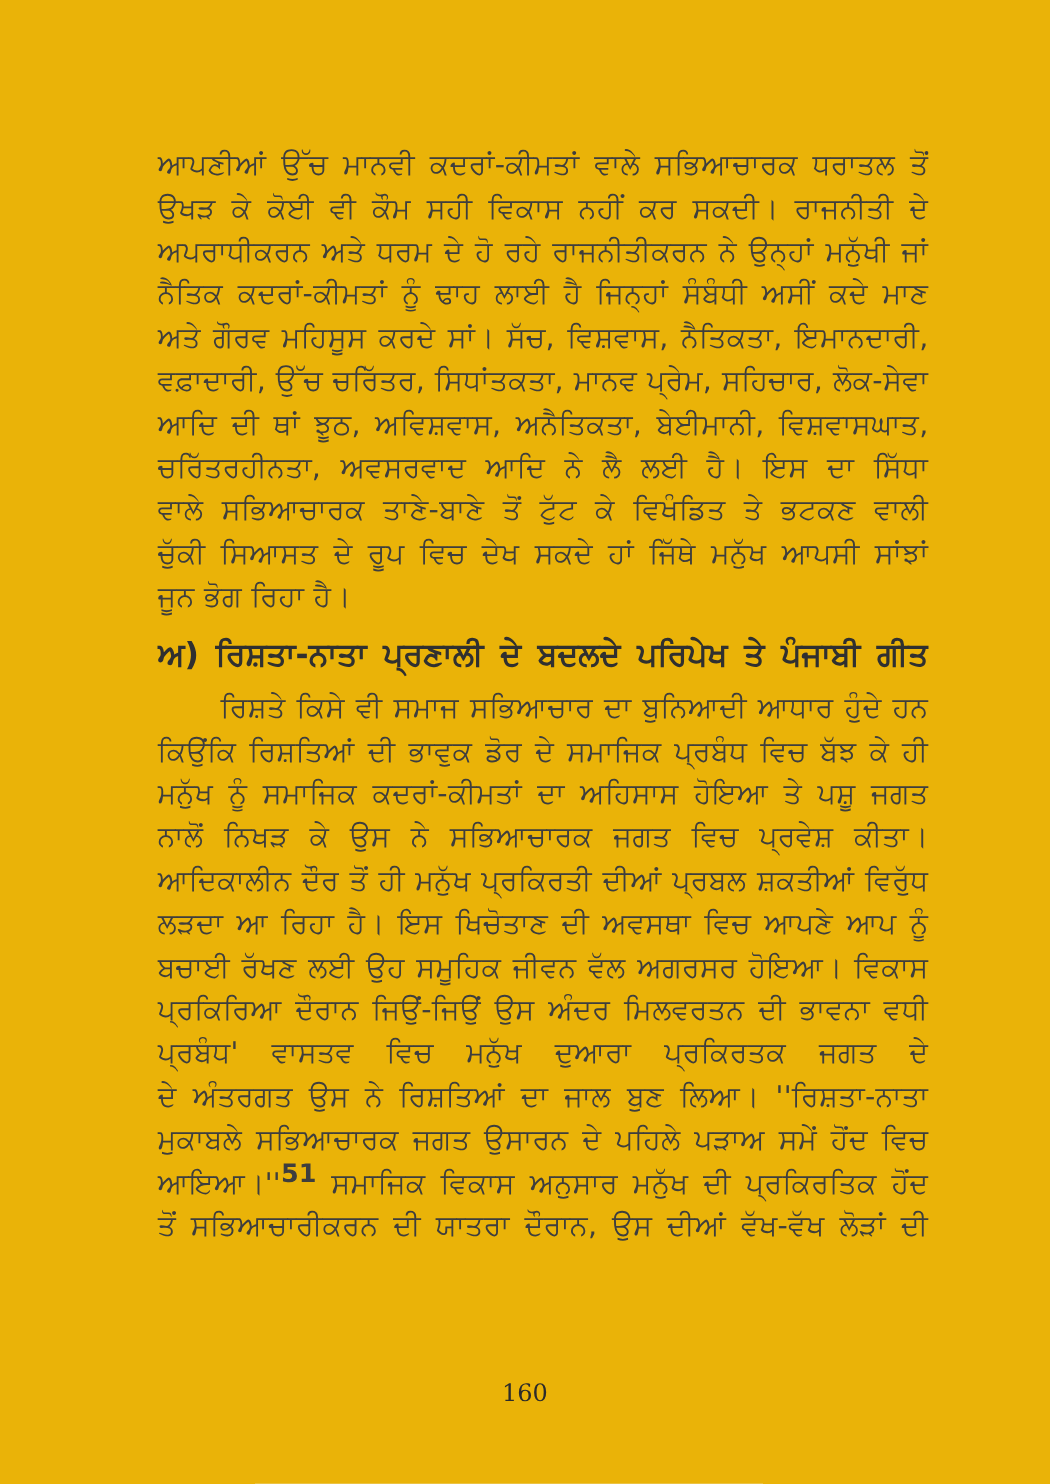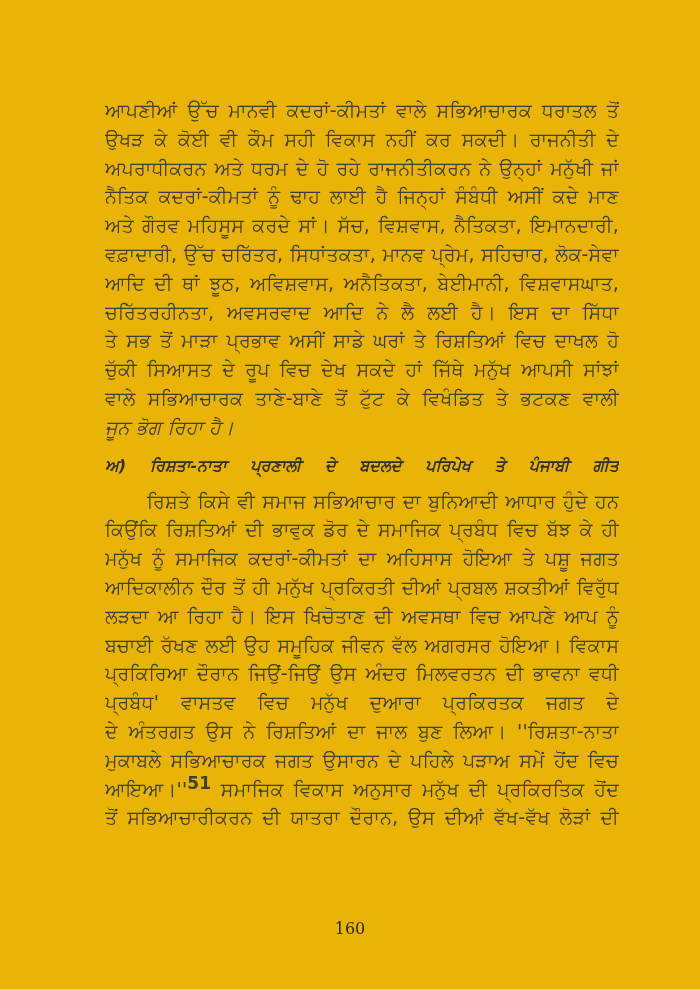--- a/index.html
+++ b/index.html
@@ -23,37 +23,35 @@
     font-size:19px;
     line-height:28.8px;
     height:28.8px;
     overflow:hidden;
     text-align:justify;
     text-align-last:justify;
     letter-spacing:0.2px;
   }
   .bline.lastline {
     text-align-last:left;
-    font-style:italic;
   }
   .bline.indent {
     text-indent:42px;
   }
   .heading {
-    font-size:16px;
+    font-size:21px;
     font-weight:bold;
     color:#303030;
     line-height:31px;
     height:31px;
     overflow:hidden;
     margin-top:8px;
     margin-bottom:6px;
     text-align:justify;
     text-align-last:justify;
-    font-style:italic;
   }
   sup.fn {
     font-size:17px;
     font-weight:bold;
     line-height:0;
     vertical-align:super;
     letter-spacing:0;
   }
   .page-number {
     position:absolute;
@@ -72,32 +70,32 @@
 
     <div>
       <div class="bline">ਆਪਣੀਆਂ ਉੱਚ ਮਾਨਵੀ ਕਦਰਾਂ-ਕੀਮਤਾਂ ਵਾਲੇ ਸਭਿਆਚਾਰਕ ਧਰਾਤਲ ਤੋਂ</div>
       <div class="bline">ਉਖੜ ਕੇ ਕੋਈ ਵੀ ਕੌਮ ਸਹੀ ਵਿਕਾਸ ਨਹੀਂ ਕਰ ਸਕਦੀ। ਰਾਜਨੀਤੀ ਦੇ</div>
       <div class="bline">ਅਪਰਾਧੀਕਰਨ ਅਤੇ ਧਰਮ ਦੇ ਹੋ ਰਹੇ ਰਾਜਨੀਤੀਕਰਨ ਨੇ ਉਨ੍ਹਾਂ ਮਨੁੱਖੀ ਜਾਂ</div>
       <div class="bline">ਨੈਤਿਕ ਕਦਰਾਂ-ਕੀਮਤਾਂ ਨੂੰ ਢਾਹ ਲਾਈ ਹੈ ਜਿਨ੍ਹਾਂ ਸੰਬੰਧੀ ਅਸੀਂ ਕਦੇ ਮਾਣ</div>
       <div class="bline">ਅਤੇ ਗੌਰਵ ਮਹਿਸੂਸ ਕਰਦੇ ਸਾਂ। ਸੱਚ, ਵਿਸ਼ਵਾਸ, ਨੈਤਿਕਤਾ, ਇਮਾਨਦਾਰੀ,</div>
       <div class="bline">ਵਫ਼ਾਦਾਰੀ, ਉੱਚ ਚਰਿੱਤਰ, ਸਿਧਾਂਤਕਤਾ, ਮਾਨਵ ਪ੍ਰੇਮ, ਸਹਿਚਾਰ, ਲੋਕ-ਸੇਵਾ</div>
       <div class="bline">ਆਦਿ ਦੀ ਥਾਂ ਝੂਠ, ਅਵਿਸ਼ਵਾਸ, ਅਨੈਤਿਕਤਾ, ਬੇਈਮਾਨੀ, ਵਿਸ਼ਵਾਸਘਾਤ,</div>
       <div class="bline">ਚਰਿੱਤਰਹੀਨਤਾ, ਅਵਸਰਵਾਦ ਆਦਿ ਨੇ ਲੈ ਲਈ ਹੈ। ਇਸ ਦਾ ਸਿੱਧਾ</div>
-      <div class="bline">ਤੇ ਸਭ ਤੋਂ ਮਾੜਾ ਪ੍ਰਭਾਵ ਅਸੀਂ ਸਾਡੇ ਘਰਾਂ ਤੇ ਰਿਸ਼ਤਿਆਂ ਵਿਚ ਦਾਖਲ ਹੋ</div>
+      <div class="bline">ਵਾਲੇ ਸਭਿਆਚਾਰਕ ਤਾਣੇ-ਬਾਣੇ ਤੋਂ ਟੁੱਟ ਕੇ ਵਿਖੰਡਿਤ ਤੇ ਭਟਕਣ ਵਾਲੀ</div>
       <div class="bline">ਚੁੱਕੀ ਸਿਆਸਤ ਦੇ ਰੂਪ ਵਿਚ ਦੇਖ ਸਕਦੇ ਹਾਂ ਜਿੱਥੇ ਮਨੁੱਖ ਆਪਸੀ ਸਾਂਝਾਂ</div>
-      <div class="bline">ਵਾਲੇ ਸਭਿਆਚਾਰਕ ਤਾਣੇ-ਬਾਣੇ ਤੋਂ ਟੁੱਟ ਕੇ ਵਿਖੰਡਿਤ ਤੇ ਭਟਕਣ ਵਾਲੀ</div>
       <div class="bline lastline">ਜੂਨ ਭੋਗ ਰਿਹਾ ਹੈ।</div>
     </div>
 
     <div class="heading">ਅ) ਰਿਸ਼ਤਾ-ਨਾਤਾ ਪ੍ਰਣਾਲੀ ਦੇ ਬਦਲਦੇ ਪਰਿਪੇਖ ਤੇ ਪੰਜਾਬੀ ਗੀਤ</div>
 
     <div>
       <div class="bline indent">ਰਿਸ਼ਤੇ ਕਿਸੇ ਵੀ ਸਮਾਜ ਸਭਿਆਚਾਰ ਦਾ ਬੁਨਿਆਦੀ ਆਧਾਰ ਹੁੰਦੇ ਹਨ</div>
       <div class="bline">ਕਿਉਂਕਿ ਰਿਸ਼ਤਿਆਂ ਦੀ ਭਾਵੁਕ ਡੋਰ ਦੇ ਸਮਾਜਿਕ ਪ੍ਰਬੰਧ ਵਿਚ ਬੱਝ ਕੇ ਹੀ</div>
       <div class="bline">ਮਨੁੱਖ ਨੂੰ ਸਮਾਜਿਕ ਕਦਰਾਂ-ਕੀਮਤਾਂ ਦਾ ਅਹਿਸਾਸ ਹੋਇਆ ਤੇ ਪਸ਼ੂ ਜਗਤ</div>
+      <div class="bline">ਨਾਲੋਂ ਨਿਖੜ ਕੇ ਉਸ ਨੇ ਸਭਿਆਚਾਰਕ ਜਗਤ ਵਿਚ ਪ੍ਰਵੇਸ਼ ਕੀਤਾ।</div>
       <div class="bline">ਆਦਿਕਾਲੀਨ ਦੌਰ ਤੋਂ ਹੀ ਮਨੁੱਖ ਪ੍ਰਕਿਰਤੀ ਦੀਆਂ ਪ੍ਰਬਲ ਸ਼ਕਤੀਆਂ ਵਿਰੁੱਧ</div>
       <div class="bline">ਲੜਦਾ ਆ ਰਿਹਾ ਹੈ। ਇਸ ਖਿਚੋਤਾਣ ਦੀ ਅਵਸਥਾ ਵਿਚ ਆਪਣੇ ਆਪ ਨੂੰ</div>
       <div class="bline">ਬਚਾਈ ਰੱਖਣ ਲਈ ਉਹ ਸਮੂਹਿਕ ਜੀਵਨ ਵੱਲ ਅਗਰਸਰ ਹੋਇਆ। ਵਿਕਾਸ</div>
       <div class="bline">ਪ੍ਰਕਿਰਿਆ ਦੌਰਾਨ ਜਿਉਂ-ਜਿਉਂ ਉਸ ਅੰਦਰ ਮਿਲਵਰਤਨ ਦੀ ਭਾਵਨਾ ਵਧੀ ਜਿਸ</div>
       <div class="bline">ਪ੍ਰਬੰਧ' ਵਾਸਤਵ ਵਿਚ ਮਨੁੱਖ ਦੁਆਰਾ ਪ੍ਰਕਿਰਤਕ ਜਗਤ ਦੇ</div>
       <div class="bline">ਦੇ ਅੰਤਰਗਤ ਉਸ ਨੇ ਰਿਸ਼ਤਿਆਂ ਦਾ ਜਾਲ ਬੁਣ ਲਿਆ। ''ਰਿਸ਼ਤਾ-ਨਾਤਾ</div>
       <div class="bline">ਮੁਕਾਬਲੇ ਸਭਿਆਚਾਰਕ ਜਗਤ ਉਸਾਰਨ ਦੇ ਪਹਿਲੇ ਪੜਾਅ ਸਮੇਂ ਹੋਂਦ ਵਿਚ</div>
       <div class="bline"><span>ਆਇਆ।''</span><sup class="fn">51</sup> <span>ਸਮਾਜਿਕ ਵਿਕਾਸ ਅਨੁਸਾਰ ਮਨੁੱਖ ਦੀ ਪ੍ਰਕਿਰਤਿਕ ਹੋਂਦ</span></div>
       <div class="bline">ਤੋਂ ਸਭਿਆਚਾਰੀਕਰਨ ਦੀ ਯਾਤਰਾ ਦੌਰਾਨ, ਉਸ ਦੀਆਂ ਵੱਖ-ਵੱਖ ਲੋੜਾਂ ਦੀ</div>
     </div>

